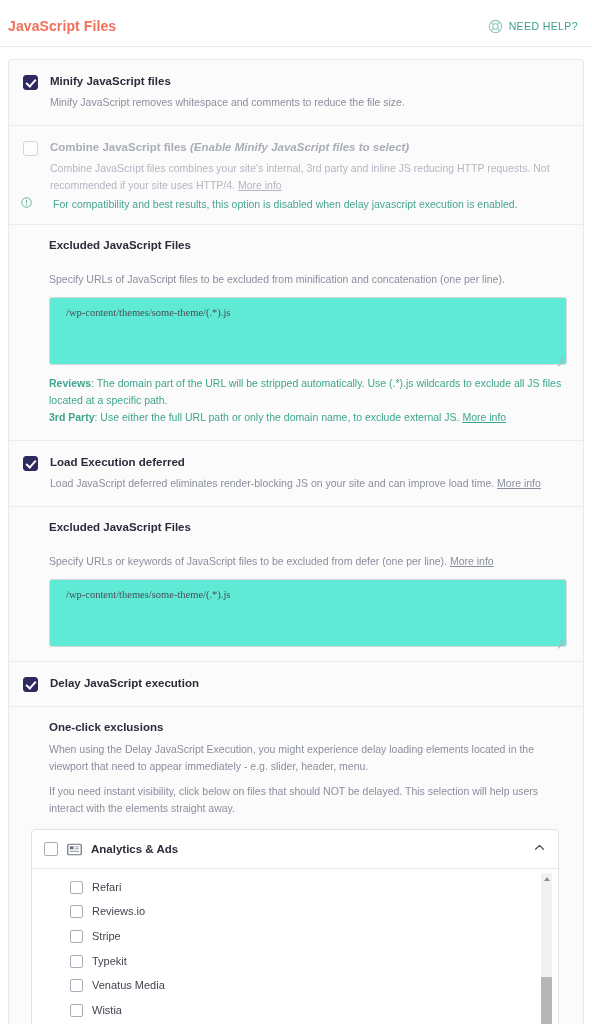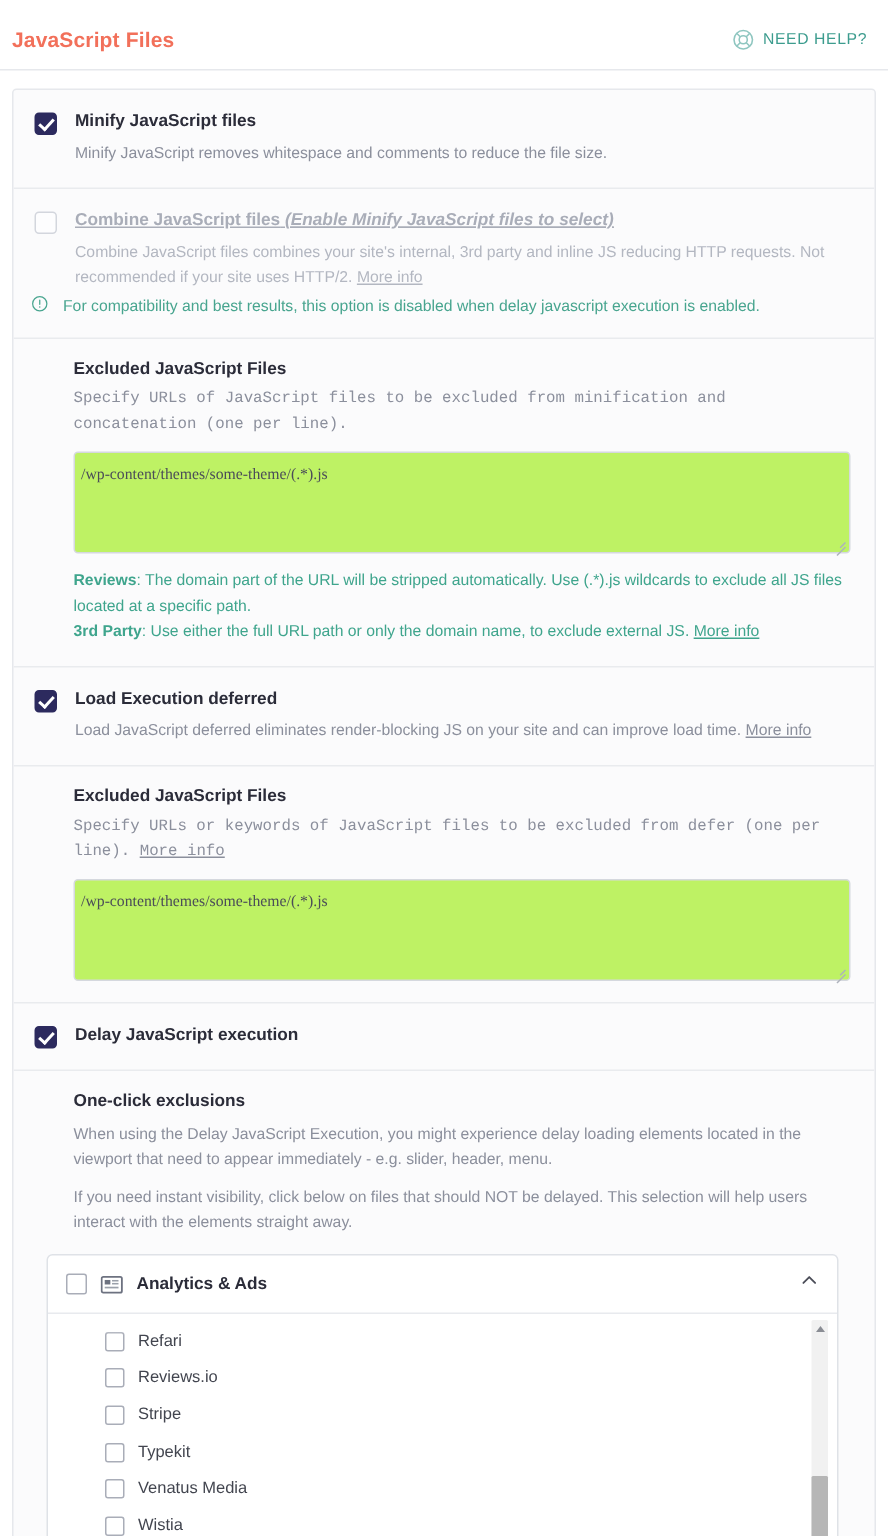--- a/index.html
+++ b/index.html
@@ -58,44 +58,44 @@
     content: ""; position: absolute;
     left: 4px; top: 1px; width: 4px; height: 8px;
     border: solid #ffffff; border-width: 0 2px 2px 0;
     transform: rotate(42deg);
   }
   .cb.disabled { border-color: #d3d6dd; background:#fdfdfe; cursor: default; }
 
   .cbbody { flex: 1 1 auto; min-width: 0; }
   .cbtitle { font-size: 11.5px; font-weight: bold; color: #2b2c39; line-height: 15px; }
   .cbtitle .hint { font-weight: bold; font-style: italic; color: #2b2c39; }
-  .cbtitle.muted, .cbtitle.muted .hint { color: #a9adb8; text-decoration: underline; }
+  .cbtitle.muted, .cbtitle.muted .hint { color: #a9adb8; }
   .cbdesc { font-size: 10.5px; color: #8b8f9c; line-height: 17px; margin-top: 5px; }
   .cbdesc.muted { color: #b3b7c1; }
 
   a.moreinfo { color: inherit; text-decoration: underline; cursor: pointer; }
 
   
   .notice {
-    display: flex; align-items: flex-start; gap: 10px;
+    display: flex; align-items: flex-start; gap: 21px;
     font-size: 10.5px; color: #48a58f; line-height: 16px;
     padding: 0 16px 12px 12px; margin-top: -4px;
   }
   .notice svg { flex: 0 0 auto; margin-top: 1px; }
 
   
   .sub-title { font-size: 11.5px; font-weight: bold; color: #2b2c39; }
-  .sub-desc { font-size: 10.5px; color: #8b8f9c; line-height: 17px; margin-top: 6px; font-family: Liberation Mono, monospace; }
+  .sub-desc { font-size: 10.5px; color: #8b8f9c; line-height: 17px; margin-top: 20px; }
 
   .ta-wrap { margin-top: 9px; position: relative; }
   textarea.ta {
     display: block; width: 100%; height: 68px;
     border: 1px solid #d5d8de; border-radius: 3px;
-    background: #bef264;
-    padding: 7px 4px;
+    background: #5eead4;
+    padding: 7px 16px;
     font-family: "Liberation Serif", serif;
     font-size: 10.5px; color: #4b4d58; line-height: 15px;
     resize: none; outline: none;
   }
   .ta-grip {
     position: absolute; right: 3px; bottom: 3px;
     width: 9px; height: 9px; pointer-events: none;
   }
   .ta-grip i {
     position:absolute; right:0; display:block; height:1px; background:#aeb2bb;
@@ -210,21 +210,21 @@
 
     <div class="row sep" style="padding-bottom:6px;">
       <div class="cbline">
         <div class="cb disabled"></div>
         <div class="cbbody">
           <div class="cbtitle muted">
             <span>Combine JavaScript files</span>
             <span class="hint">(Enable Minify JavaScript files to select)</span>
           </div>
           <div class="cbdesc muted">
-            <span>Combine JavaScript files combines your site's internal, 3rd party and inline JS reducing HTTP requests. Not recommended if your site uses HTTP/2.</span>
+            <span>Combine JavaScript files combines your site's internal, 3rd party and inline JS reducing HTTP requests. Not recommended if your site uses HTTP/4.</span>
             <a class="moreinfo">More info</a>
           </div>
         </div>
       </div>
     </div>
 
     <div class="notice">
       <span>
         <svg width="11" height="11" viewBox="0 0 16 16" fill="none">
           <circle cx="8" cy="8" r="6.9" stroke="#48a58f" stroke-width="1.2"></circle>

